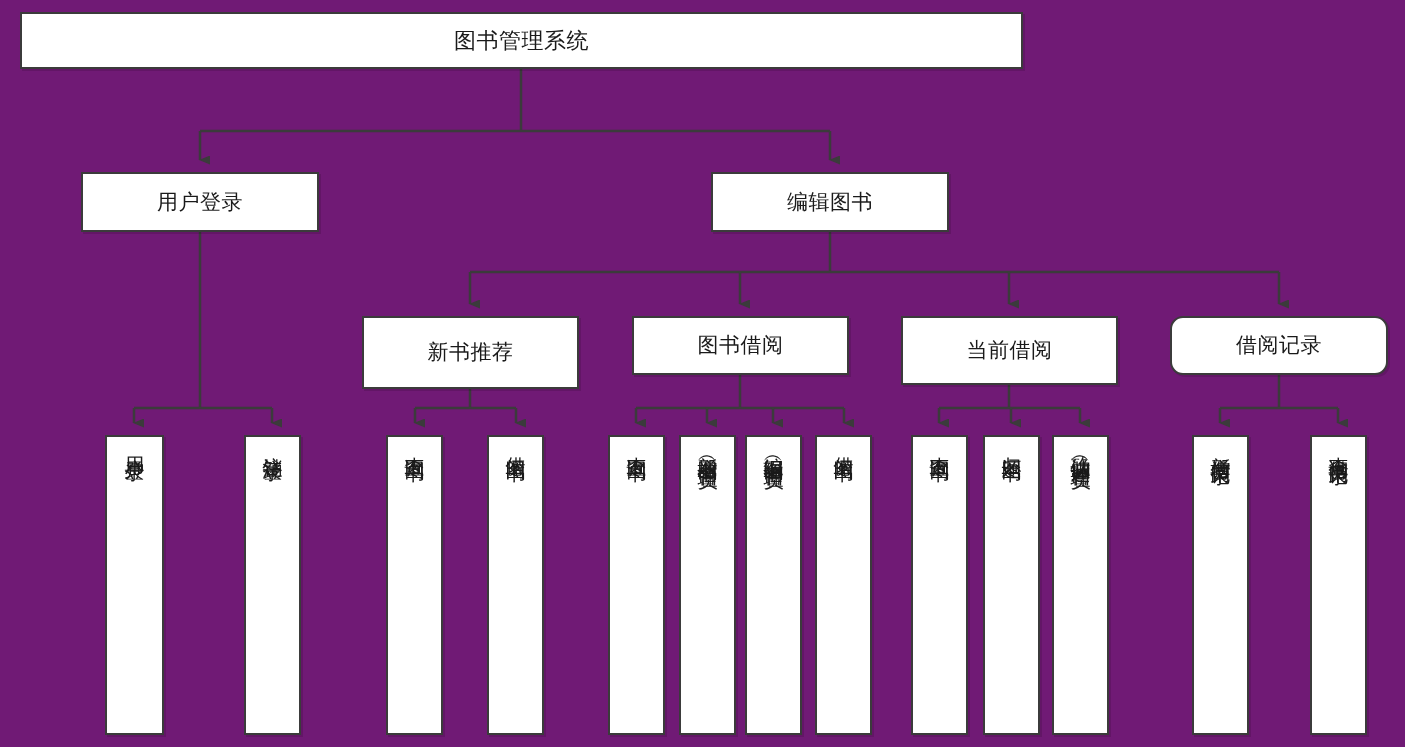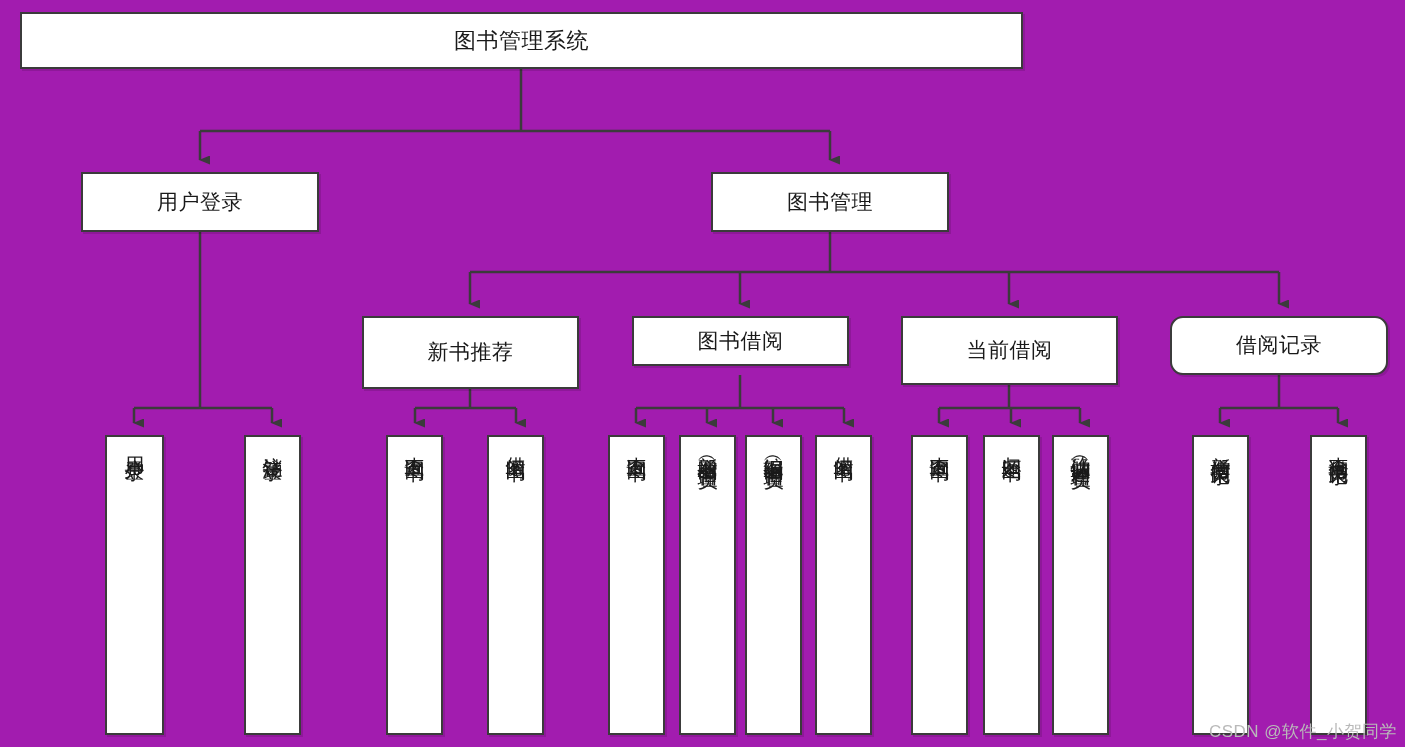--- a/index.html
+++ b/index.html
@@ -4,22 +4,22 @@
 <style>
   html, body {
     margin: 0;
     padding: 0;
     background: #ffffff;
   }
   #canvas {
     position: relative;
     width: 1405px;
     height: 747px;
-    background: #a21caf;
-    font-family: Liberation Sans, sans-serif;
+    background: #701a75;
+    font-family: Liberation Serif, serif;
     overflow: hidden;
   }
   svg#wires {
     position: absolute;
     left: 0;
     top: 0;
     width: 1405px;
     height: 747px;
     pointer-events: none;
   }
@@ -113,26 +113,26 @@
   </svg>
 
   <div id="nodes-layer">
       <div class="node root" style="left: 20px; top: 12px; width: 1003px; height: 57px;">
         <div class="node-label">图书管理系统</div>
       </div>
       <div class="node level2" style="left: 81px; top: 172px; width: 238px; height: 60px;">
         <div class="node-label">用户登录</div>
       </div>
       <div class="node level2" style="left: 711px; top: 172px; width: 238px; height: 60px;">
-        <div class="node-label">图书管理</div>
+        <div class="node-label">编辑图书</div>
       </div>
       <div class="node level3" style="left: 362px; top: 316px; width: 217px; height: 73px;">
         <div class="node-label">新书推荐</div>
       </div>
-      <div class="node level3" style="left: 632px; top: 316px; width: 217px; height: 50px;">
+      <div class="node level3" style="left: 632px; top: 316px; width: 217px; height: 59px;">
         <div class="node-label">图书借阅</div>
       </div>
       <div class="node level3" style="left: 901px; top: 316px; width: 217px; height: 69px;">
         <div class="node-label">当前借阅</div>
       </div>
       <div class="node level3" style="left: 1170px; top: 316px; width: 218px; height: 59px; border-radius: 13px;">
         <div class="node-label">借阅记录</div>
       </div>
       <div class="node leaf" style="left: 105px; top: 435px; width: 59px; height: 300px;">
         <div class="node-label">用户登录</div>
@@ -168,15 +168,14 @@
         <div class="node-label">确认归还（管理员）</div>
       </div>
       <div class="node leaf" style="left: 1192px; top: 435px; width: 57px; height: 300px;">
         <div class="node-label">新增借阅记录</div>
       </div>
       <div class="node leaf" style="left: 1310px; top: 435px; width: 57px; height: 300px;">
         <div class="node-label">查询借阅记录</div>
       </div>
     </div>
 
-  <div class="watermark">CSDN @软件_小贺同学</div>
 
 </div>
 
 </body></html>

